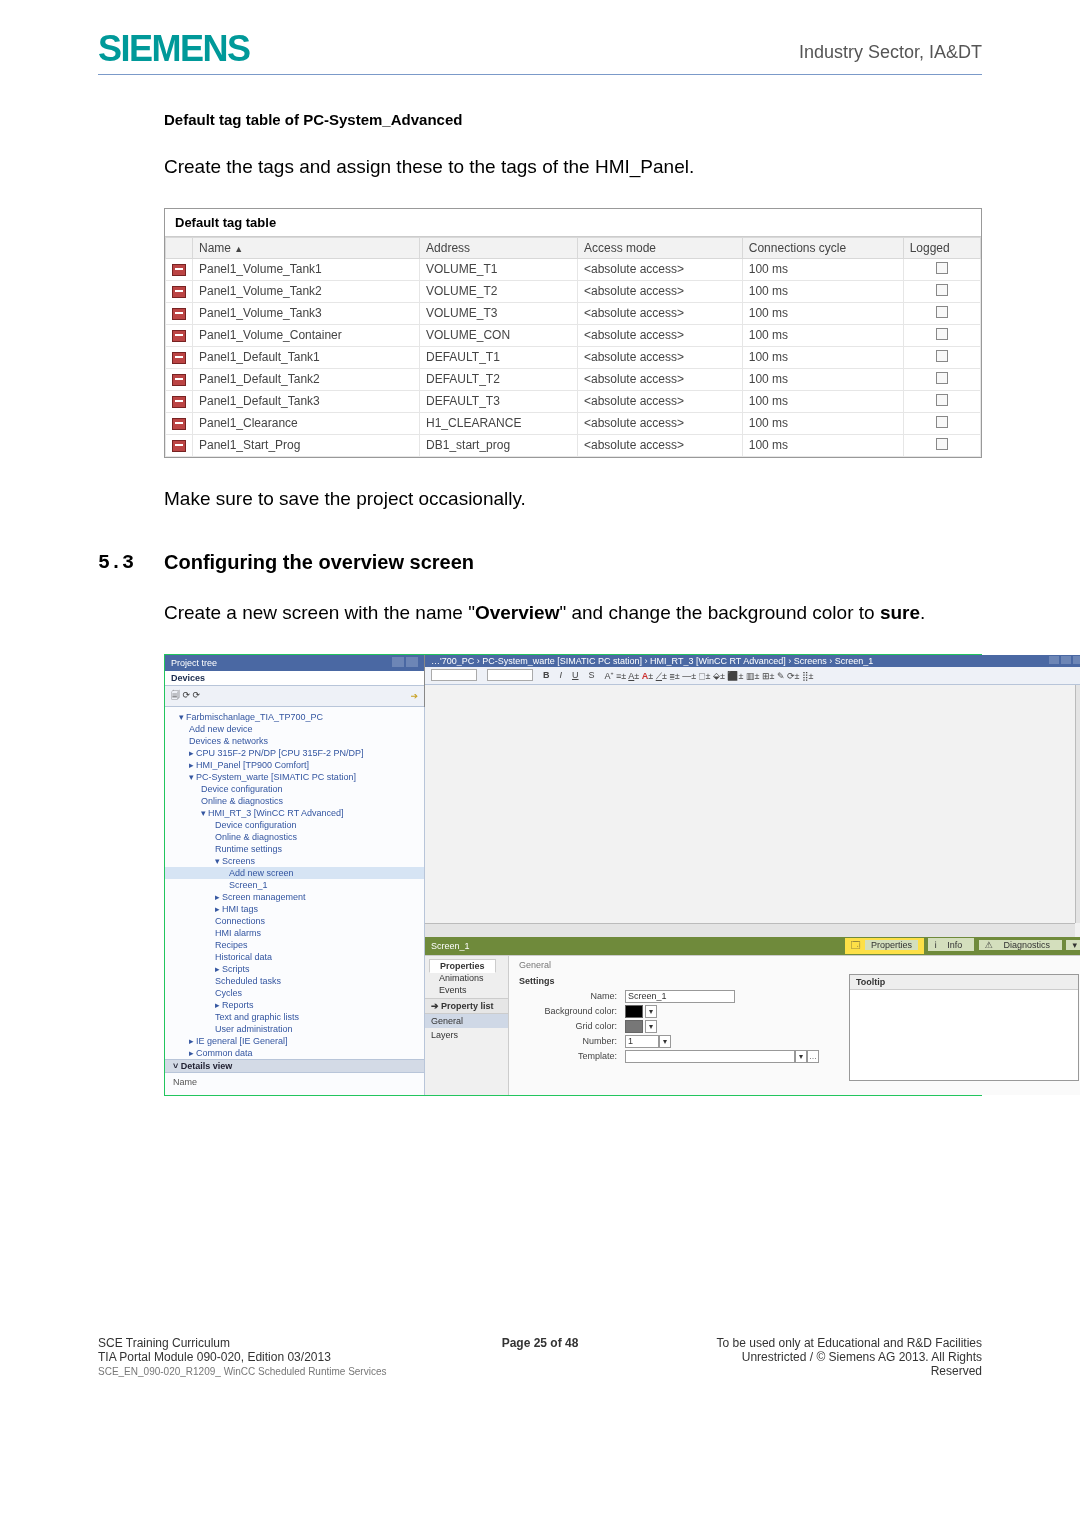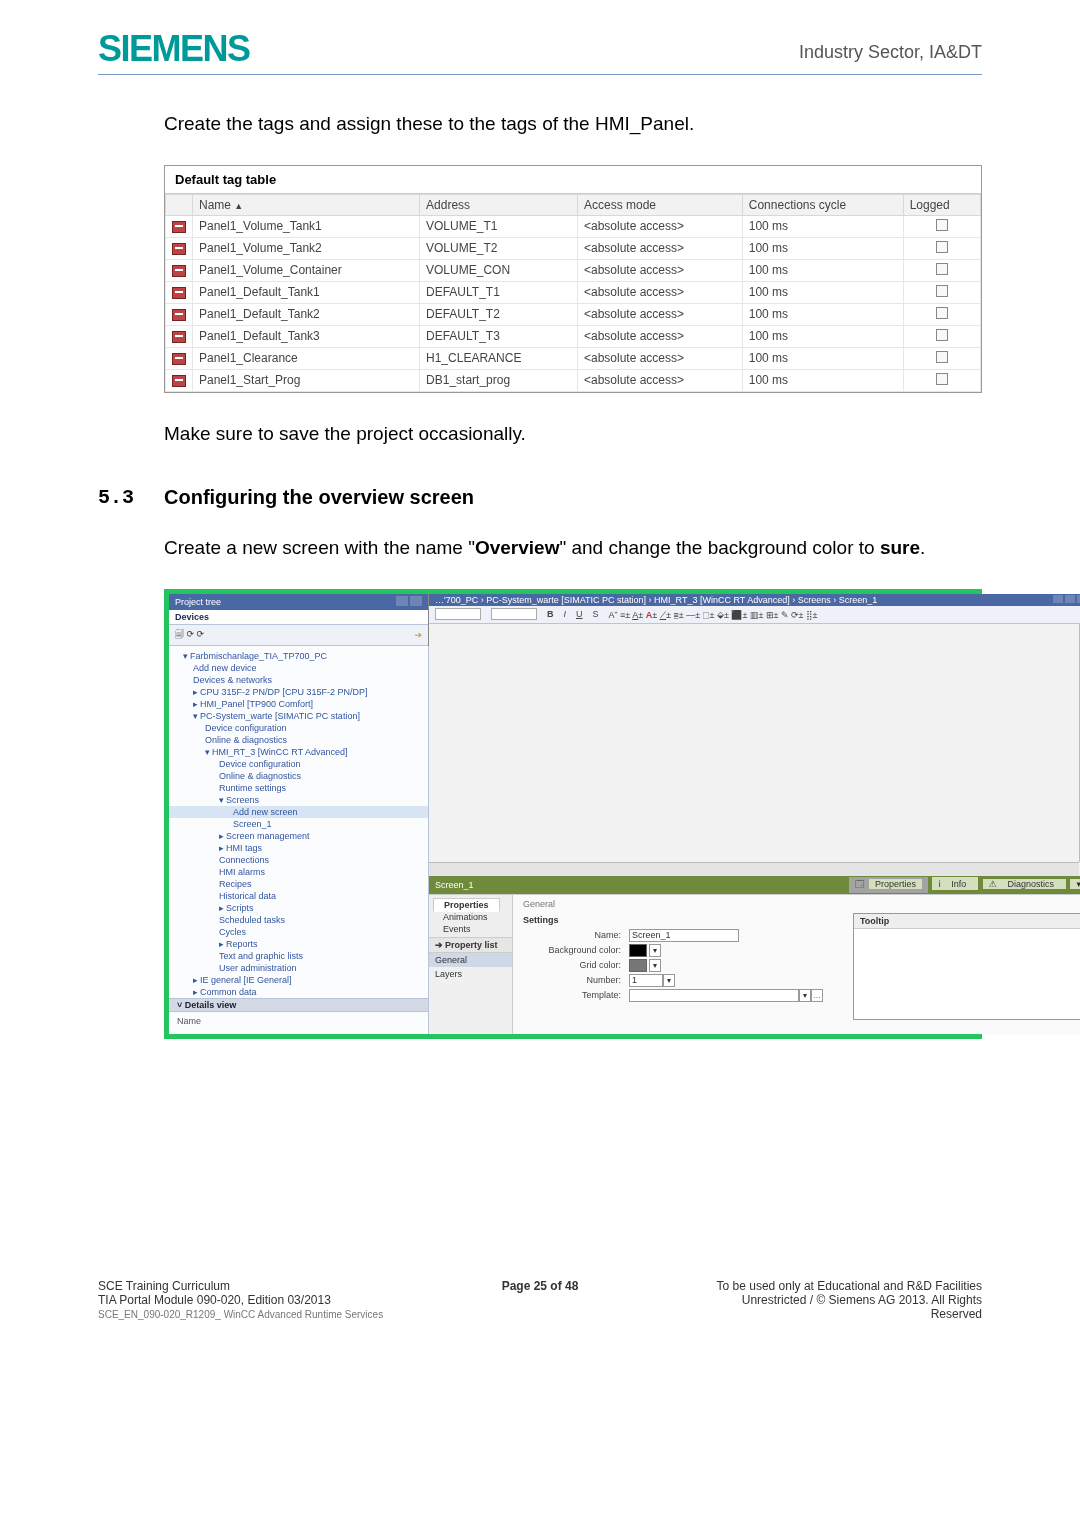--- a/index.html
+++ b/index.html
@@ -15,21 +15,21 @@
   .tag-table { width: 100%; border-collapse: collapse; font-size: 12px; color: #444; }
   .tag-table th { text-align: left; font-weight: normal; background: #f2f2f2; padding: 3px 6px; border: 1px solid #d8d8d8; font-size: 12px;}
   .tag-table td { padding: 3px 6px; border: 1px solid #e6e6e6; background: #fff; }
   .tag-icon { display:inline-block; width:14px; height:12px; background:#b44; border:1px solid #722; vertical-align:middle; position:relative;}
   .tag-icon::after{content:""; position:absolute; left:2px; top:3px; width:8px; height:2px; background:#fff;}
   .check-cell { text-align:center; }
   .checkbox { display:inline-block; width:12px; height:12px; border:1px solid #888; background:#f8f8f8; }
   .sort-up { font-size:9px; vertical-align:middle; }
   .h2-row { display:flex; gap: 30px; font-size: 20px; font-weight: bold; margin: 40px 0 26px 0; }
   .h2-num { width: 36px; font-family: Liberation Mono, monospace; }
-  .img-block { margin: 8px 0 0 66px; border: 5px solid #22c55e; font-size: 9px; color:#333;}
+  .img-block { margin: 8px 0 0 66px; border: 1px solid #22c55e; font-size: 9px; color:#333;}
   
   .fig-titlebar { background:#4a68a3; color:#fff; padding:2px 6px; font-size:9px; display:flex; justify-content:space-between; align-items:center; }
   .fig-titlebar .wbtns span{display:inline-block;width:12px;height:10px;background:#6d86b6;margin-left:2px;}
   .fig-devs { background:#fff; padding:2px 6px; font-weight:bold; border-bottom:1px solid #b8c5d9; color:#1a2b4d;}
   .fig-tbrow { background:#eef1f7; padding:2px 6px; border-bottom:1px solid #b8c5d9; display:flex; justify-content:space-between; align-items:center;}
   .fig-tbrow .arrow{color:#c9a227;}
   .fig-tree { width:260px; border-right:1px solid #b8c5d9; background:#fbfcfe; font-size:9px; color:#3355a0; padding:4px 0; overflow:hidden;}
   .fig-tree .node{ padding:1px 4px 1px 14px; white-space:nowrap; }
   .fig-tree .node.i1{padding-left:24px;} .fig-tree .node.i2{padding-left:36px;}
   .fig-tree .node.i3{padding-left:50px;} .fig-tree .node.i4{padding-left:64px;}
@@ -39,21 +39,21 @@
   .fig-right { flex:1; display:flex; flex-direction:column;}
   .fig-tabbar { background:#4a68a3; color:#fff; padding:1px 6px; font-size:9px; display:flex; justify-content:space-between; align-items:center;}
   .fig-tabbar .win span{display:inline-block;width:10px;height:8px;background:#6d86b6;margin-left:2px;}
   .fig-fmtbar { background:#eef1f7; border-bottom:1px solid #b8c5d9; padding:2px 6px; font-size:9px; color:#444; display:flex; gap:10px; align-items:center;}
   .fig-fmtbar .dd{display:inline-block;border:1px solid #aaa;background:#fff;padding:0 14px 0 4px;font-size:9px;min-width:46px;}
   .fig-canvas { flex:1; position:relative; background-image:radial-gradient(#c9c9c9 0.6px, transparent 0.6px); background-size:8px 8px; background-color:#f2f2f2; }
   .fig-sb { position:absolute; right:0; top:0; bottom:14px; width:14px; background:#e4e4e4; border-left:1px solid #bbb;}
   .fig-sb-h { position:absolute; left:0; right:14px; bottom:0; height:14px; background:#e4e4e4; border-top:1px solid #bbb;}
   .fig-propbar { background:#6f8a3b; color:#fff; padding:1px 6px; font-size:9px; display:flex; justify-content:space-between; align-items:center;}
   .fig-propbar .tabs span{background:#d4dfbd;color:#333;display:inline-block;padding:0 6px;margin-left:2px;}
-  .fig-propbar .tabs span.act{background:#a3a3a3;}
+  .fig-propbar .tabs span.act{background:#fde047;}
   .fig-propbody { background:#fafafa; display:flex; height:140px; border-top:1px solid #ccc;}
   .fig-pnav { width:84px; background:#f0f0f0; border-right:1px solid #ccc; font-size:9px;}
   .fig-pnav .row{padding:2px 6px;}
   .fig-pnav .hdr{background:#e6e6e6;font-weight:bold;border-bottom:1px solid #ccc;}
   .fig-pnav .sel{background:#cfd8e6;}
   .fig-pmid { flex:1; padding:0; font-size:9px;}
   .fig-ptabs { background:#eee; border-bottom:1px solid #ccc; padding:2px 6px;}
   .fig-ptabs span{display:inline-block; padding:1px 10px; margin-right:4px;}
   .fig-ptabs span.act{background:#fff;border:1px solid #ccc;border-bottom:1px solid #fff;position:relative;top:1px;font-weight:bold;}
   .fig-ghead{font-size:9px;color:#777;padding:4px 10px 0 10px;}
@@ -75,20 +75,21 @@
 </style>
 </head>
 <body>
 
 <div class="page">
   <div class="header-row">
     <div class="logo">SIEMENS</div>
     <div class="sector">Industry Sector, IA&amp;DT</div>
   </div>
 
+  <div class="section-title">Default tag table of PC-System_Advanced</div>
   <div class="body-text">Create the tags and assign these to the tags of the HMI_Panel.</div>
 
   <div class="tag-table-wrapper">
     <div class="tag-table-title">Default tag table</div>
     <table class="tag-table">
       <thead>
         <tr>
           <th style="width:22px;"></th>
           <th><span>Name </span><span class="sort-up">▲</span></th>
           <th>Address</th>
@@ -103,20 +104,28 @@
             <td>Panel1_Volume_Tank1</td>
             <td>VOLUME_T1</td>
             <td>&lt;absolute access&gt;</td>
             <td>100 ms</td>
             <td class="check-cell"><span class="checkbox"></span></td>
           </tr>
           <tr>
             <td><span class="tag-icon"></span></td>
             <td>Panel1_Volume_Tank2</td>
             <td>VOLUME_T2</td>
+            <td>&lt;absolute access&gt;</td>
+            <td>100 ms</td>
+            <td class="check-cell"><span class="checkbox"></span></td>
+          </tr>
+          <tr>
+            <td><span class="tag-icon"></span></td>
+            <td>Panel1_Volume_Tank3</td>
+            <td>VOLUME_T3</td>
             <td>&lt;absolute access&gt;</td>
             <td>100 ms</td>
             <td class="check-cell"><span class="checkbox"></span></td>
           </tr>
           <tr>
             <td><span class="tag-icon"></span></td>
             <td>Panel1_Volume_Container</td>
             <td>VOLUME_CON</td>
             <td>&lt;absolute access&gt;</td>
             <td>100 ms</td>
@@ -304,21 +313,21 @@
           </div>
         </div>
       </div>
     </div>
   </div>
 
   <div class="footer">
     <div class="col">
       <div>SCE Training Curriculum</div>
       <div>TIA Portal Module 090-020, Edition 03/2013</div>
-      <div class="subfoot">SCE_EN_090-020_R1209_ WinCC Advanced Runtime Services</div>
+      <div class="subfoot">SCE_EN_090-020_R1209_ WinCC Scheduled Runtime Services</div>
     </div>
     <div class="col c2">
       <div>Page 25 of 48</div>
     </div>
     <div class="col c3">
       <div>To be used only at Educational and R&amp;D Facilities</div>
       <div>Unrestricted / © Siemens AG 2013. All Rights Reserved</div>
     </div>
   </div>
 </div>

